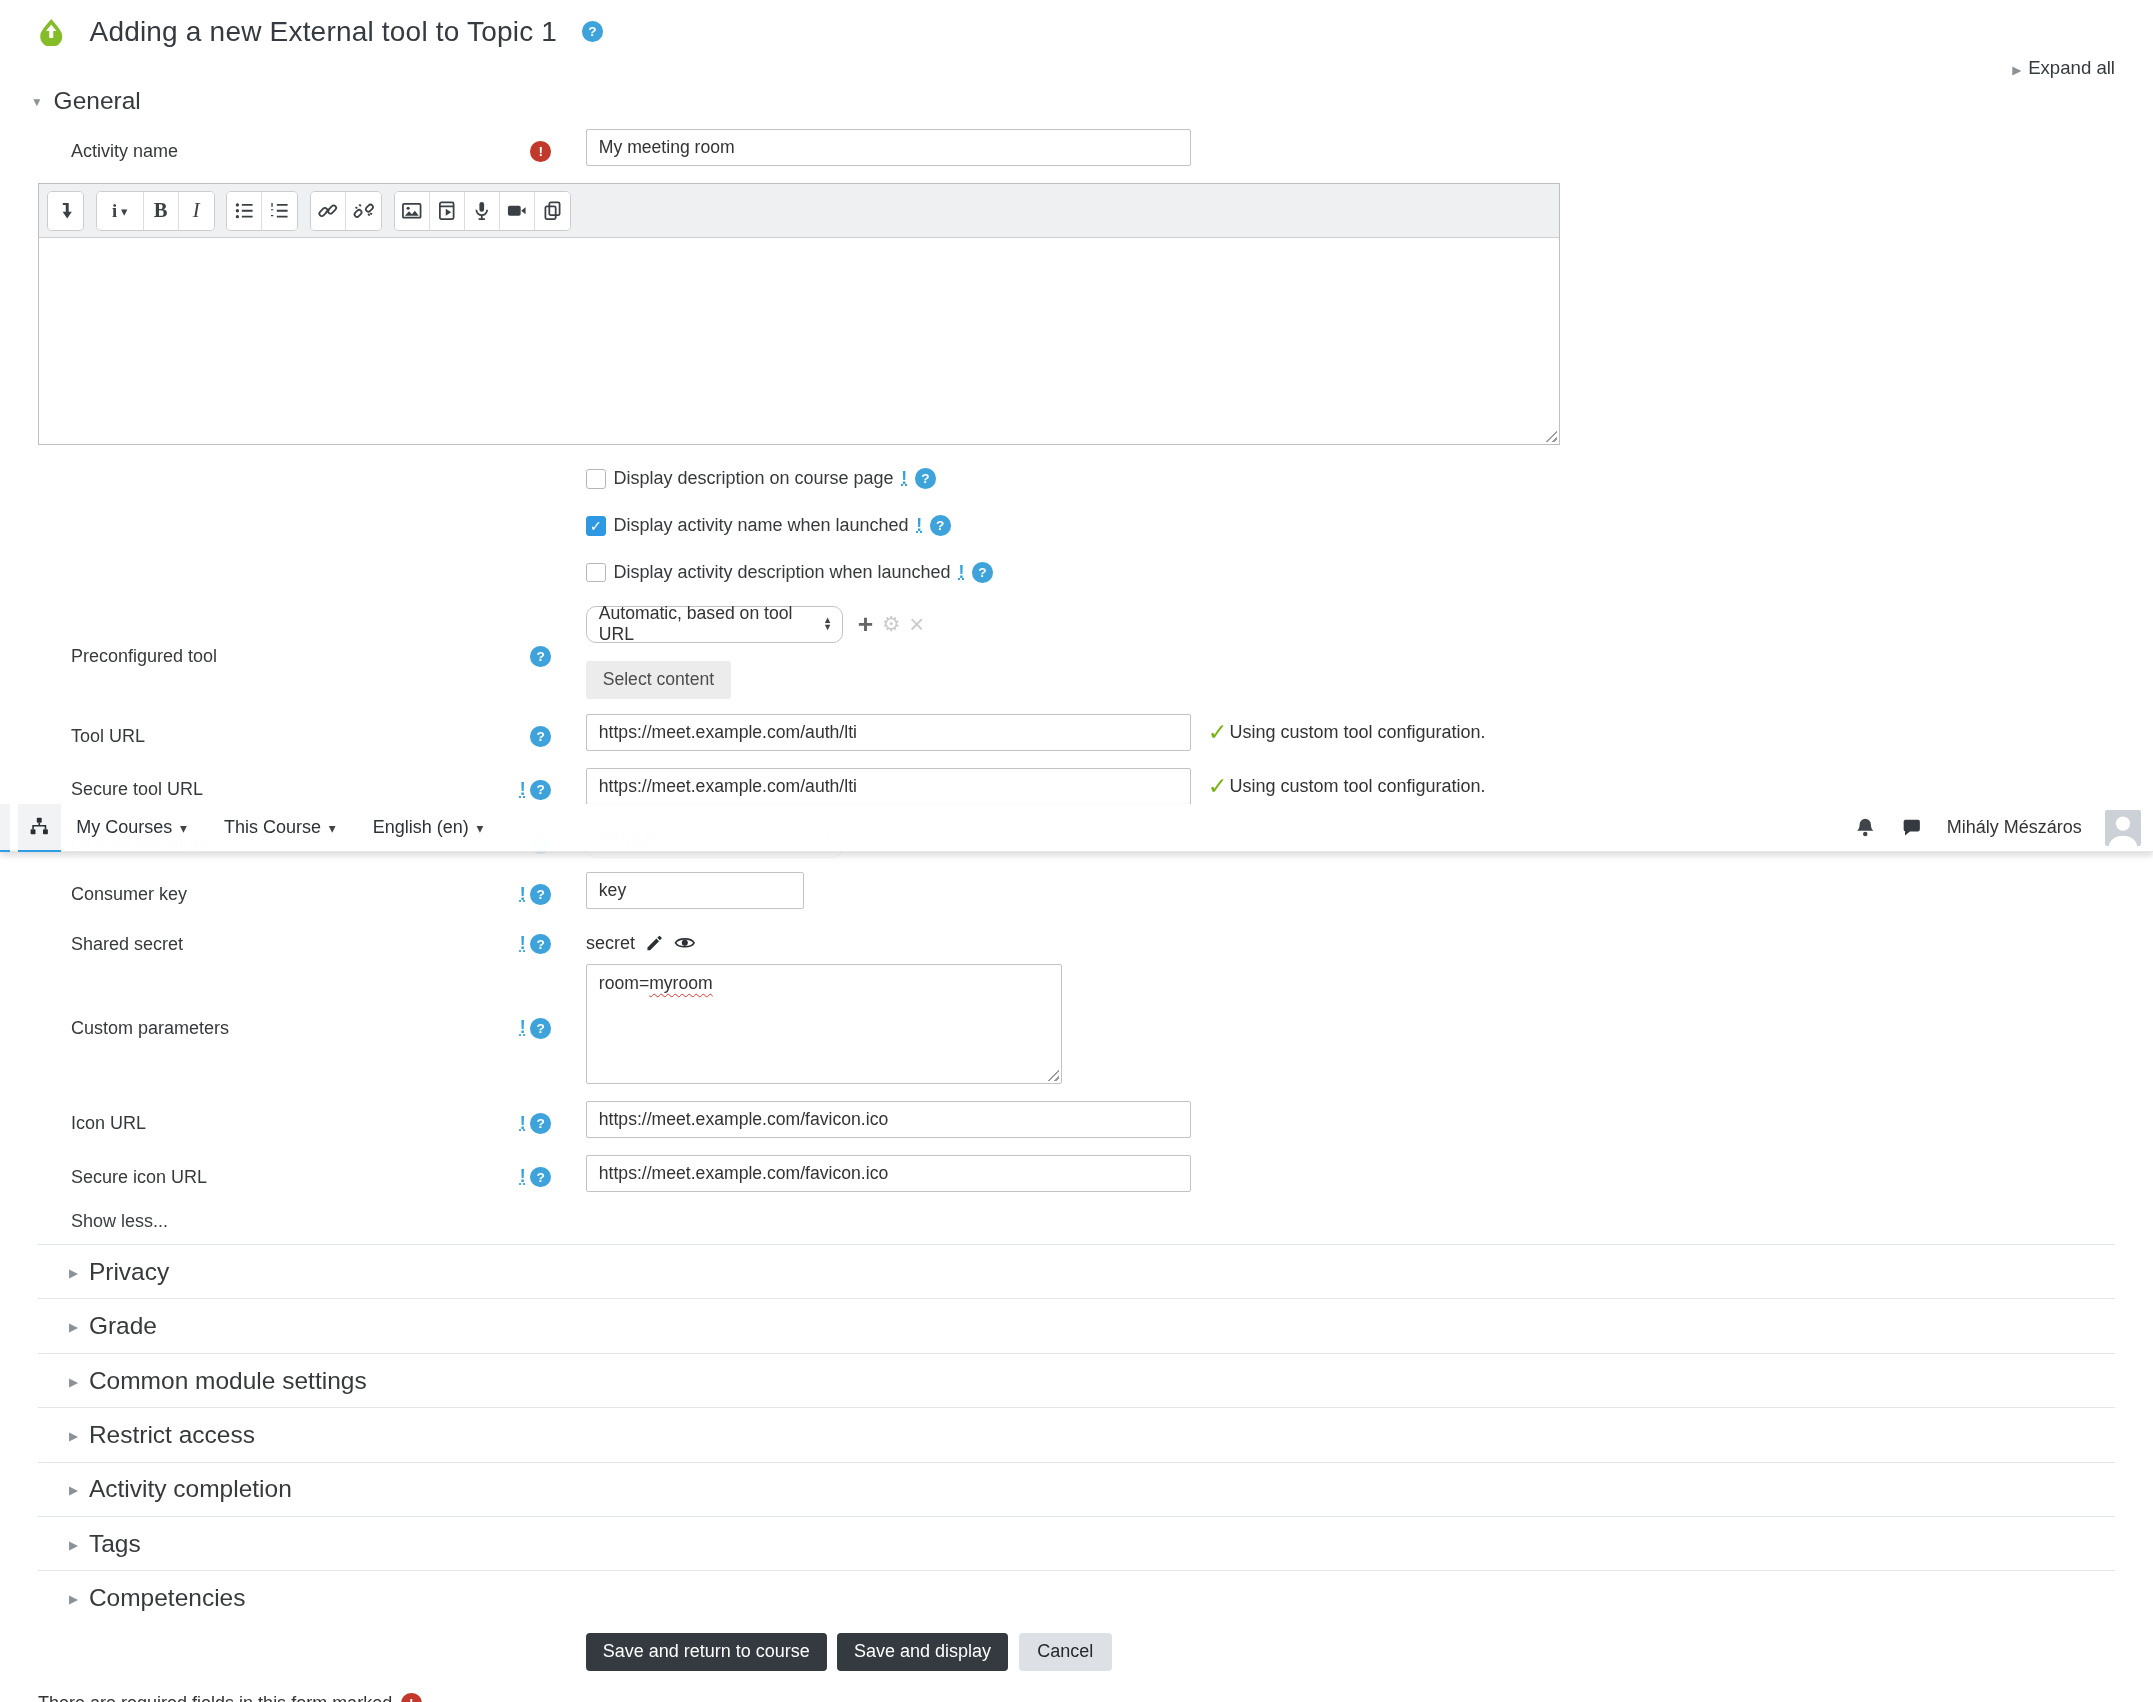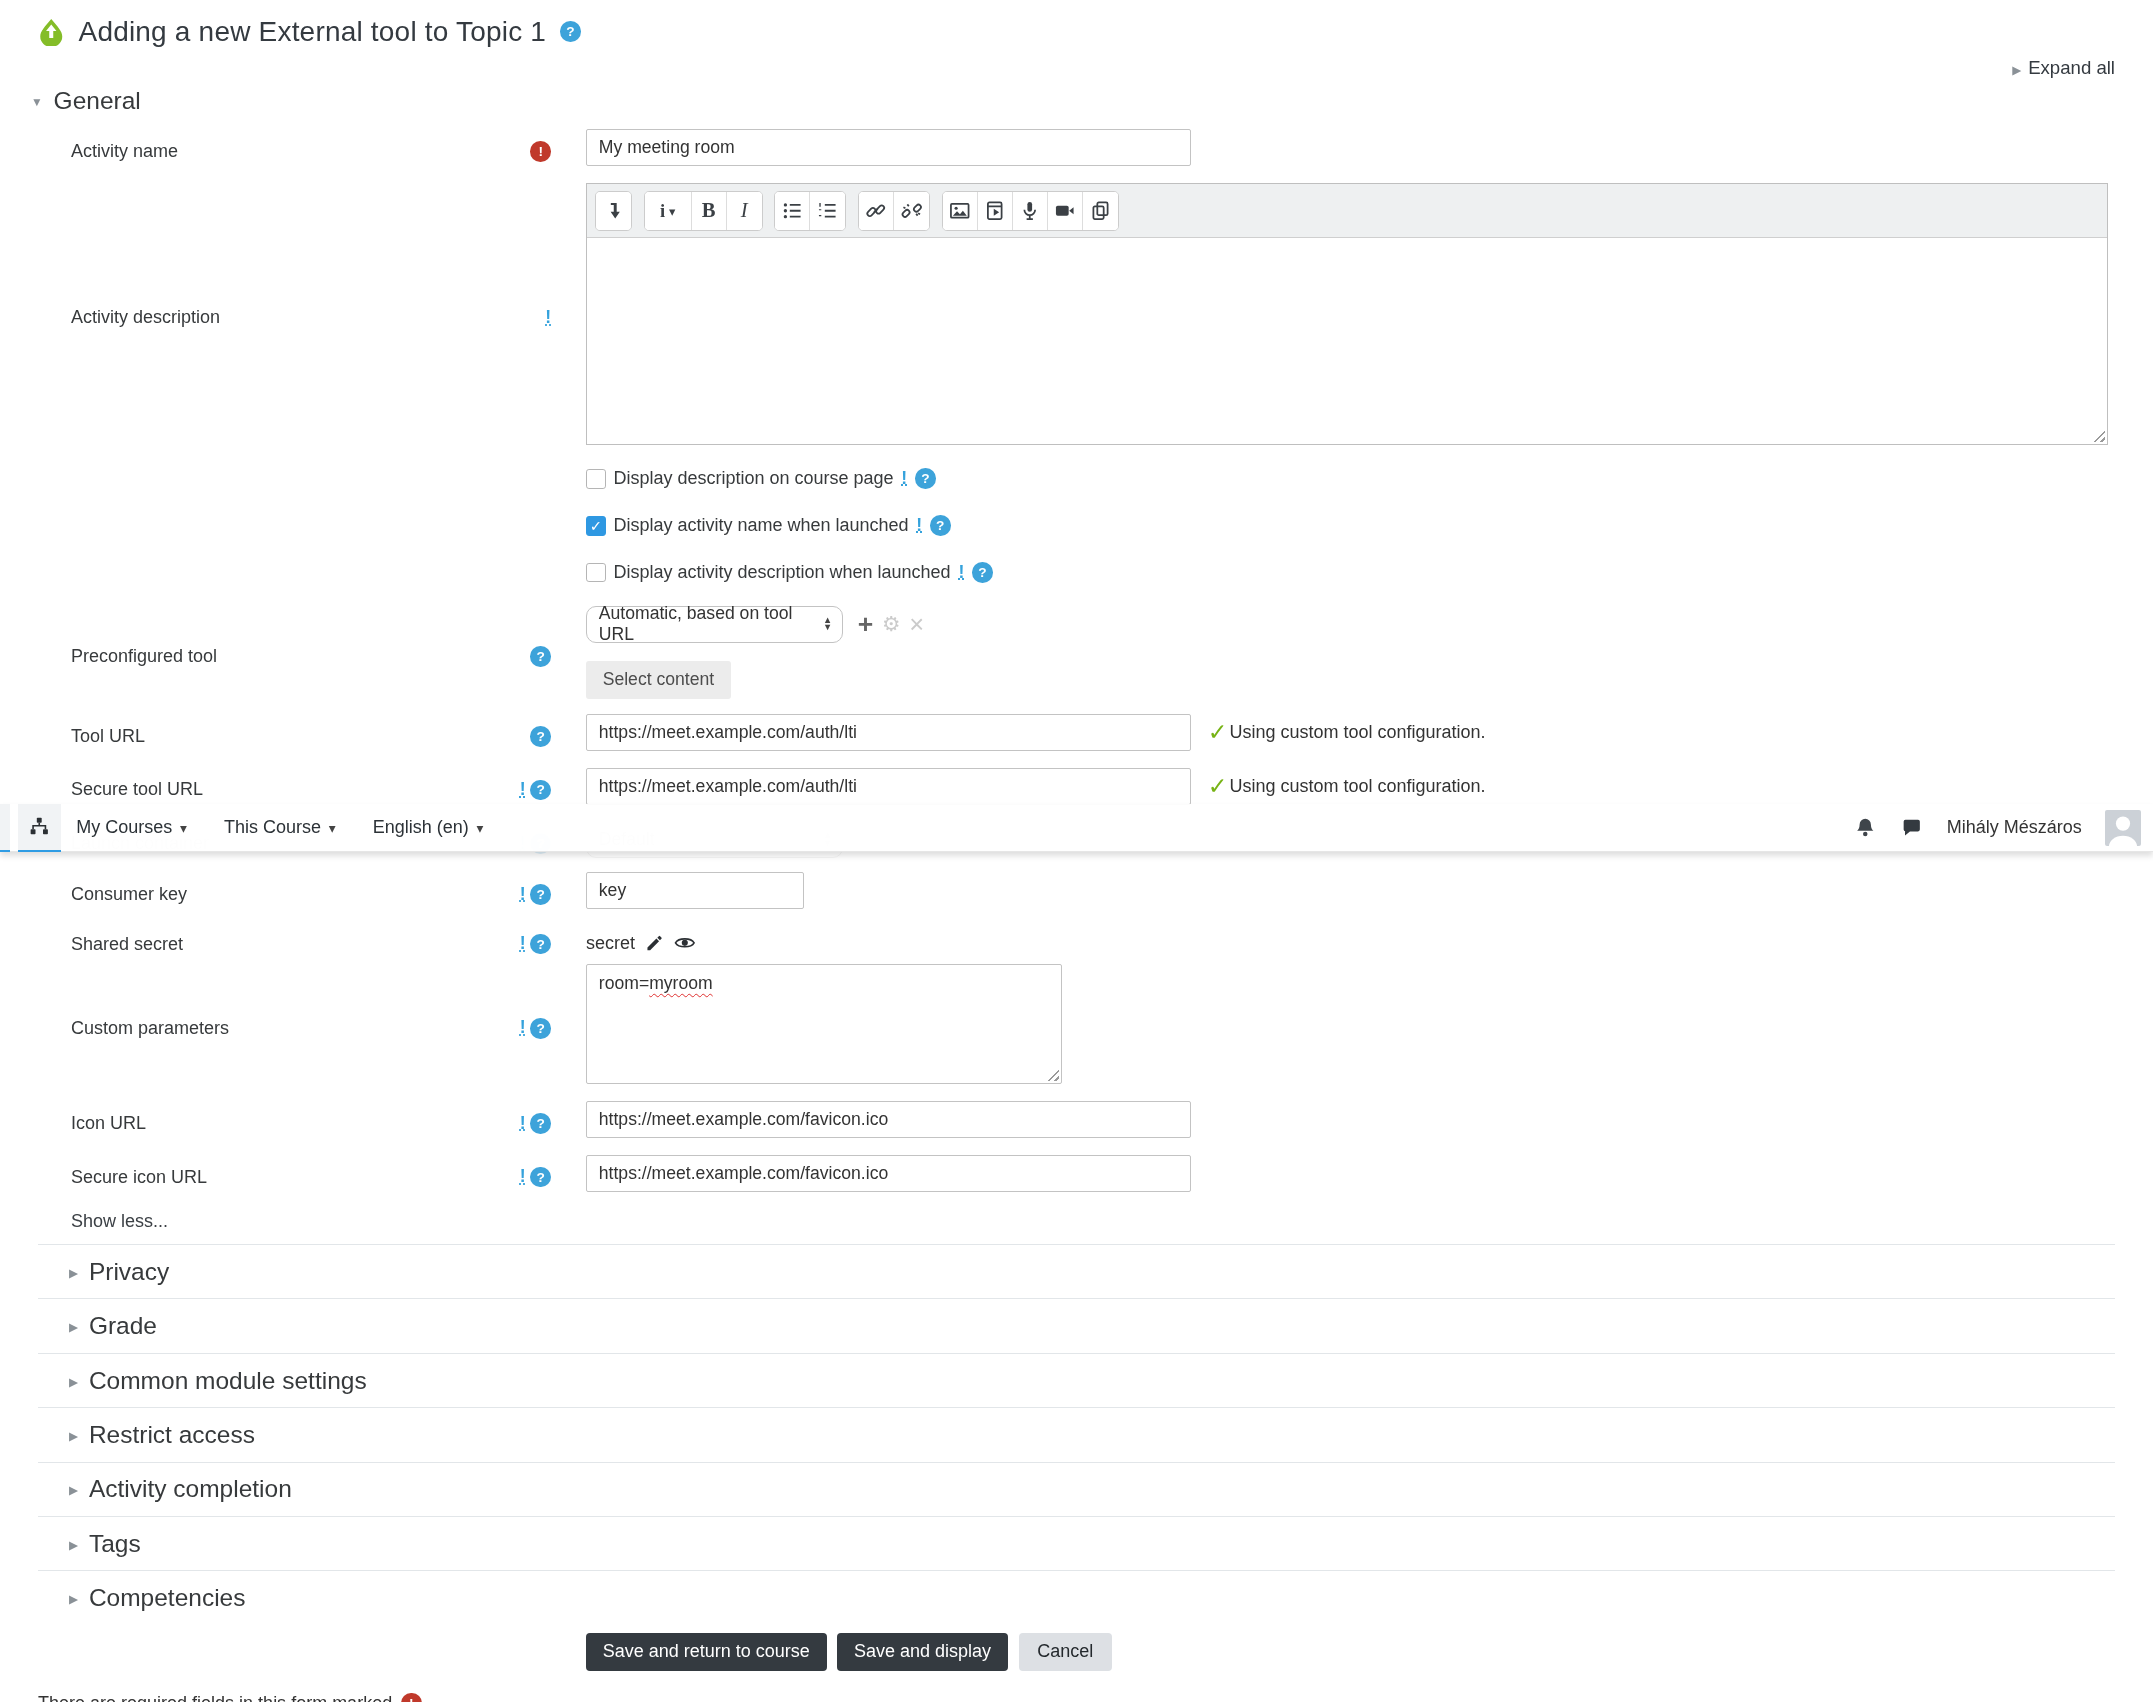--- a/index.html
+++ b/index.html
@@ -1,21 +1,21 @@
 <!DOCTYPE html>
 <html><head>
 <meta charset="utf-8">
 <style>
   * { box-sizing: border-box; margin: 0; padding: 0; }
   html,body { width: 2153px; height: 1703px; background: #fff; overflow: hidden;
     font-family: "Liberation Sans", "DejaVu Sans", sans-serif; color: #373a3c; }
   .page { position: relative; width: 2153px; height: 1703px; padding: 15.7px 38px 0 38px; }
 
   
-  .hdr { display: flex; align-items: center; gap: 14px; }
+  .hdr { display: flex; align-items: center; gap: 25px; }
   .hdr h1 { font-size: 28px; font-weight: 500; color: #343a40; letter-spacing: 0.2px; }
   .help-icon { display: inline-flex; align-items: center; justify-content: center;
     width: 20.6px; height: 20.6px; border-radius: 50%; background: #3da3da; color: #fff;
     font-size: 13.7px; font-weight: bold; flex: 0 0 auto; }
   .help-icon::before { content: "?"; }
   .expand-row { display: flex; justify-content: flex-end; margin-top: 9.8px; }
   .expand-all { display: inline-flex; align-items: center; gap: 6.9px; font-size: 18.6px; color: #343a40; cursor: pointer; }
   .tri-right::before { content: "▶"; font-size: 11.8px; color: #8a9197; }
   .tri-down::before { content: "▼"; font-size: 11.8px; color: #8a9197; }
 
@@ -175,26 +175,20 @@
       <span class="licons">
           <span class="req-icon"></span>
         </span>
     </div>
     <div class="fcontrol">
       <input class="ti" value="My meeting room" style="">
     </div>
   </div>
 
   <div class="frow" style="margin-bottom:0">
-    <div class="flabel">
-      <span class="ltext">Activity description</span>
-      <span class="licons">
-          <span class="adv-icon"></span>
-        </span>
-    </div>
     <div class="fcontrol">
       <div class="editor">
         <div class="ed-toolbar">
           <div class="ed-group">
             <span class="ed-btn">
               <svg viewBox="0 0 24 24">
                   <path class="fl" d="M9 4h6v9h3.2L13.5 20 8.8 13H12V6H9z"></path>
                 </svg>
             </span>
           </div>

